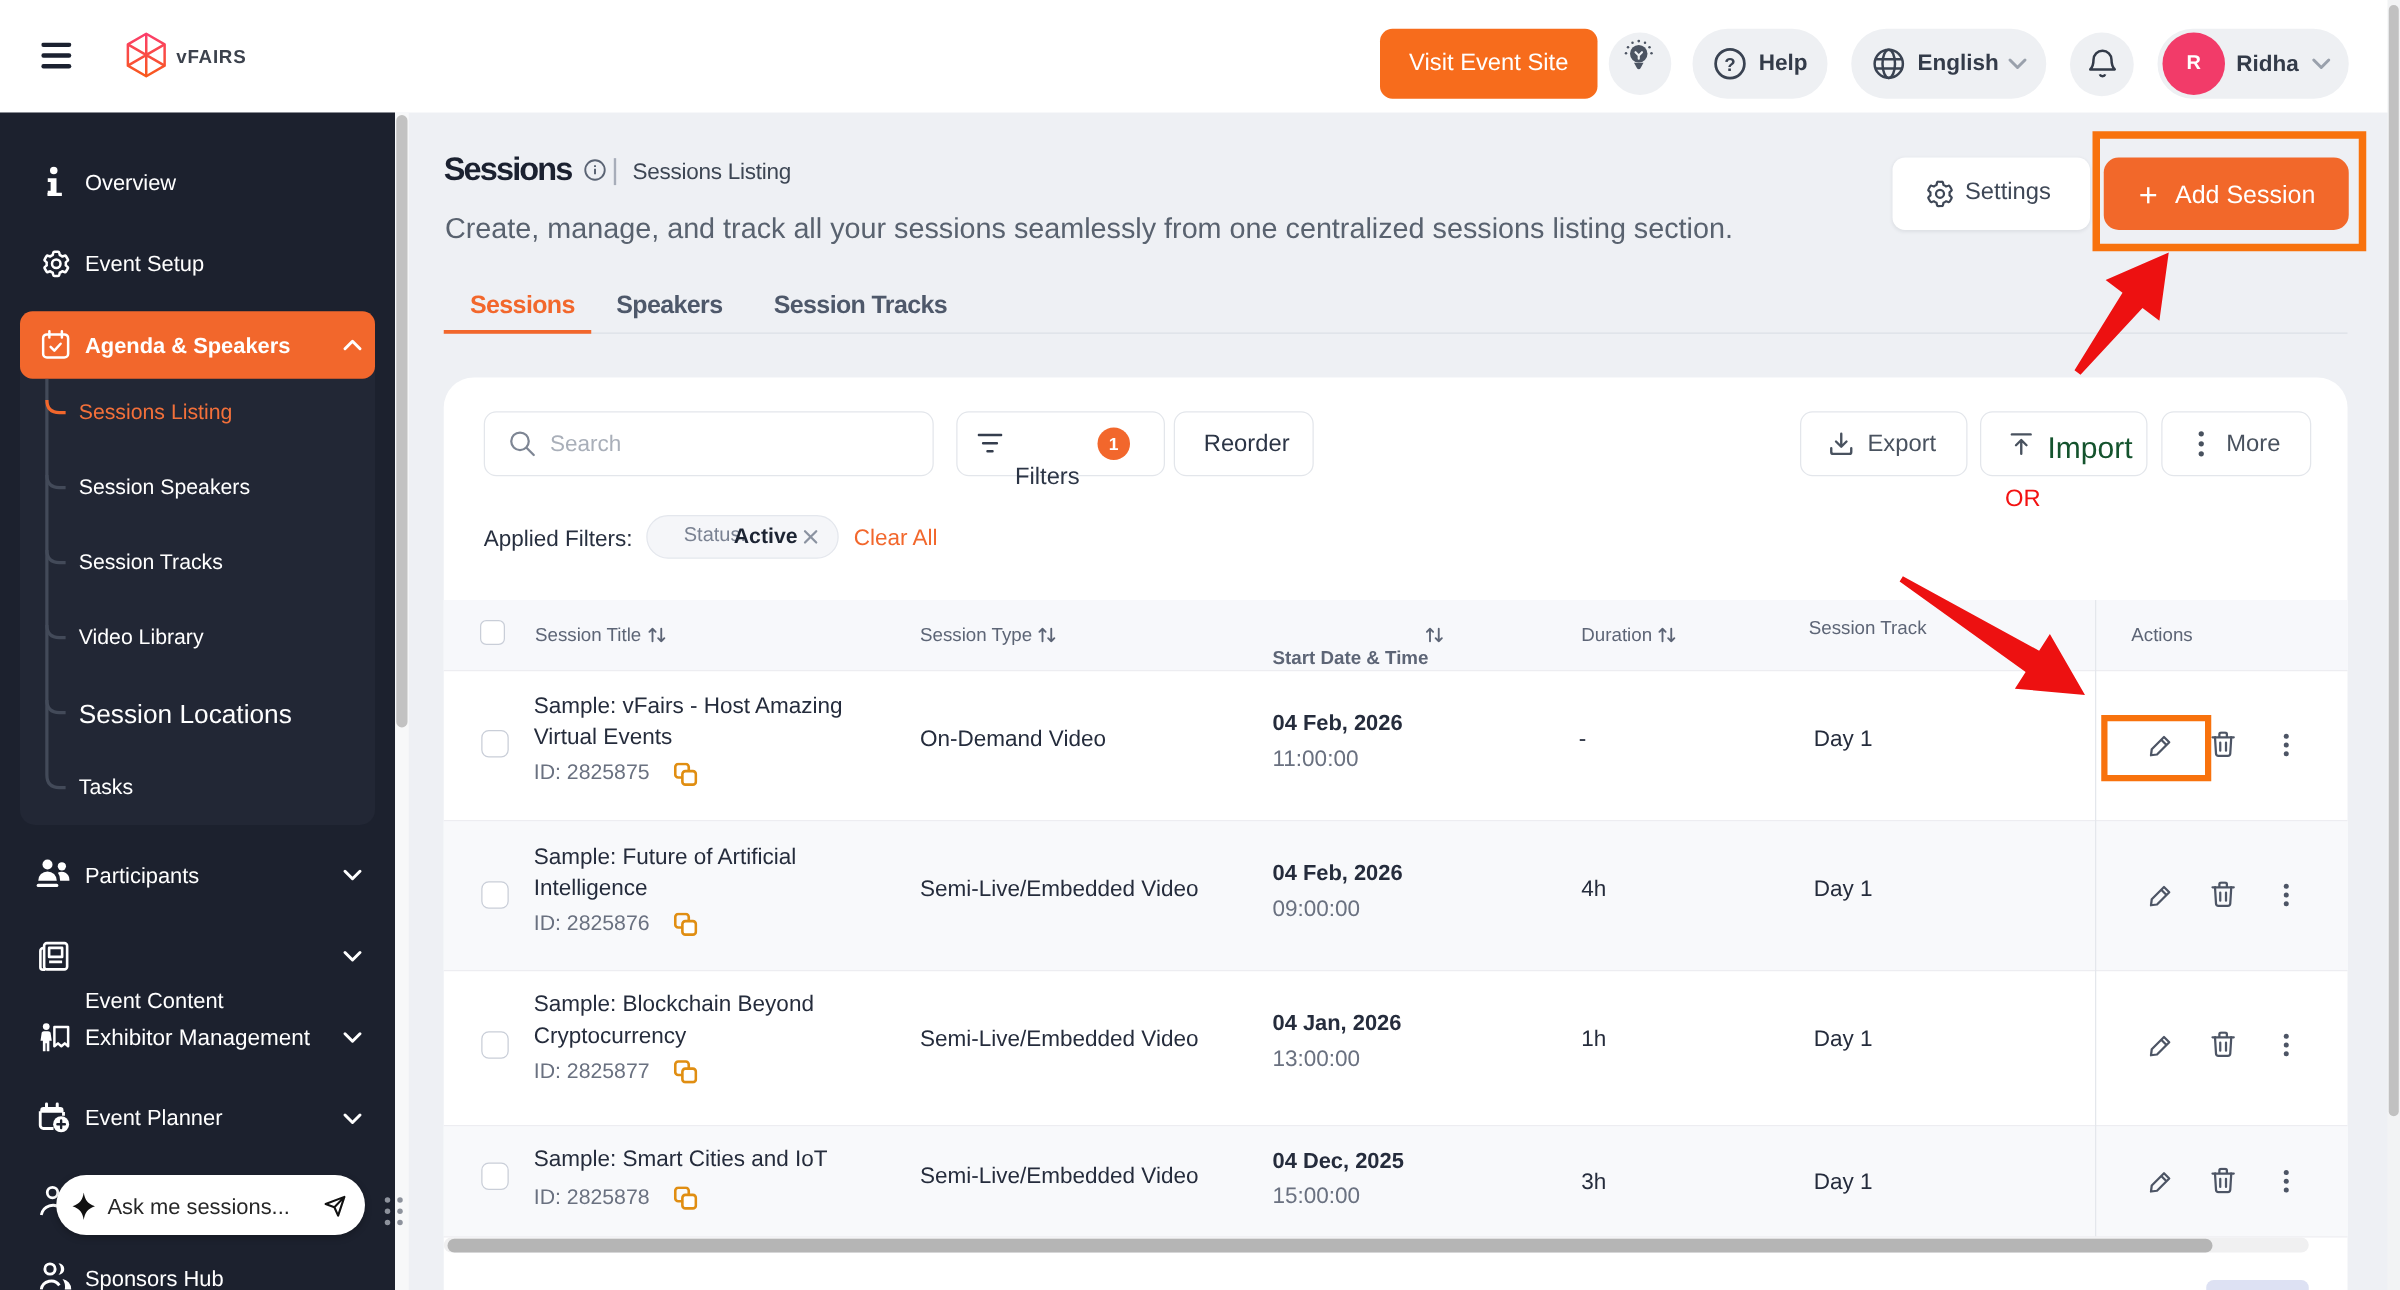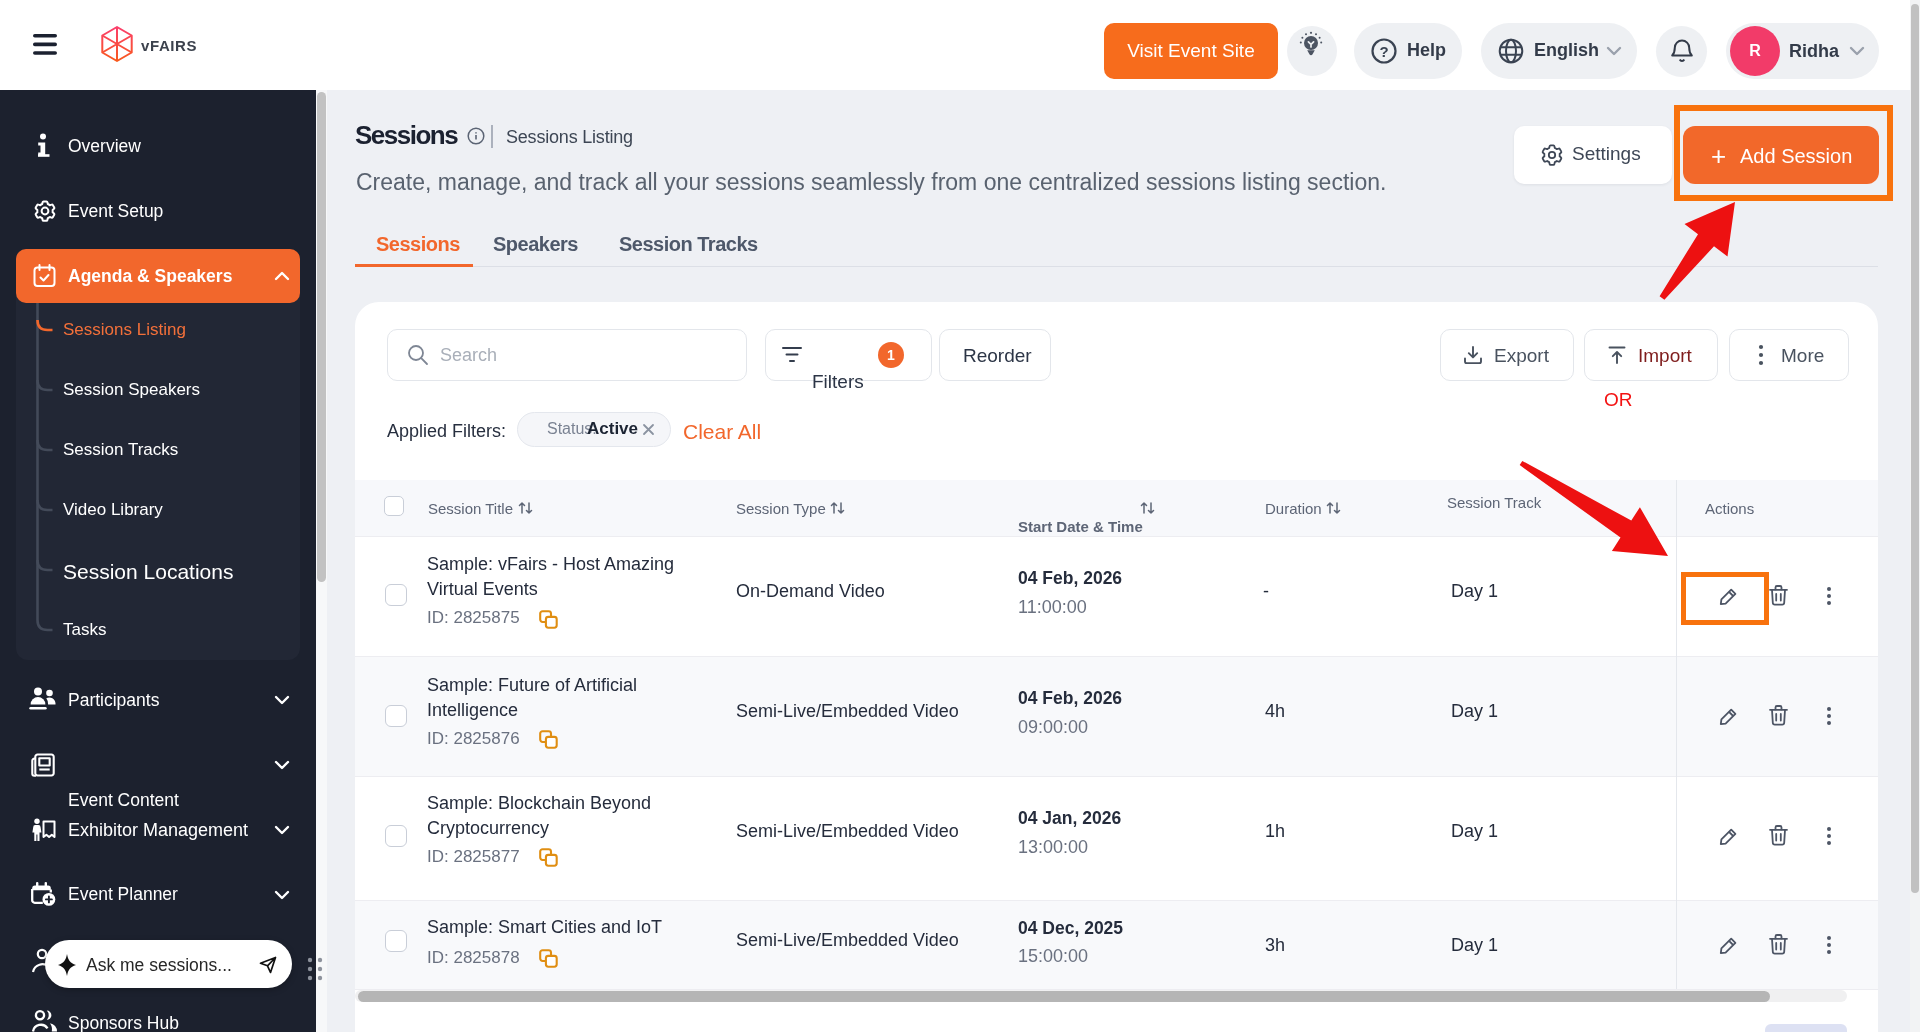--- a/index.html
+++ b/index.html
@@ -290,42 +290,42 @@
 </svg>
 <div class="abs" style="left:1494px;top:345px;font-size:19px;color:#49525f;">Export</div>
 
 <div class="abs" style="left:1584px;top:329px;width:134px;height:52px;background:#fff;border:1px solid #e3e6eb;border-radius:10px;"></div>
 <svg class="abs" style="left:1607px;top:345px" width="20" height="20" viewBox="0 0 20 20">
   <g fill="none" stroke="#49525f" stroke-width="1.9" stroke-linecap="round" stroke-linejoin="round">
     <path d="M2.5 2.5 h15"></path>
     <path d="M10 18 v-10 M5.8 11.2 L10 7 L14.2 11.2"></path>
   </g>
 </svg>
-<div class="abs" style="left:1638px;top:345px;font-size:19px;color:#7f1d1d;">Import</div>
+<div class="abs" style="left:1638px;top:345px;font-size:24px;color:#14532d;">Import</div>
 
 <div class="abs" style="left:1729px;top:329px;width:120px;height:52px;background:#fff;border:1px solid #e3e6eb;border-radius:10px;"></div>
 <svg class="abs" style="left:1757px;top:343px" width="8" height="24" viewBox="0 0 8 24">
   <g fill="#49525f">
       <circle cx="4" cy="4" r="2.1"></circle>
       <circle cx="4" cy="12" r="2.1"></circle>
       <circle cx="4" cy="20" r="2.1"></circle>
     </g>
 </svg>
 <div class="abs" style="left:1781px;top:345px;font-size:19px;color:#49525f;">More</div>
 
 <div class="abs" style="left:1604px;top:389px;font-size:19px;color:#f31212;">OR</div>
 
 <div class="abs" style="left:387px;top:421px;font-size:18px;color:#272f3f;">Applied Filters:</div>
 <div class="abs" style="left:517px;top:412px;width:154px;height:35px;background:#f5f6f9;border:1px solid #e4e7ed;border-radius:18px;"></div>
 <div class="abs" style="left:533px;top:420px;font-size:16px;color:#7a8292;margin-left:14px;">Status:</div>
 <div class="abs" style="left:587px;top:419px;font-size:17px;font-weight:bold;color:#1c2433;">Active</div>
 <svg class="abs" style="left:642px;top:423px" width="13" height="13" viewBox="0 0 13 13">
     <path d="M2 2 L11 11 M11 2 L2 11" stroke="#8b93a1" stroke-width="1.8" stroke-linecap="round"></path>
   </svg>
-<div class="abs" style="left:683px;top:420px;font-size:21px;color:#f2672c;">Clear All</div>
+<div class="abs" style="left:683px;top:420px;font-size:18px;color:#f2672c;">Clear All</div>
 
 <div class="abs" style="left:355px;top:480px;width:1523px;height:56px;background:#f7f8fb;"></div>
 <div class="abs" style="left:384px;top:496px;width:20px;height:20px;background:#fff;border:1.5px solid #c9ced8;border-radius:5px;"></div>
 <div class="abs" style="left:428px;top:500px;font-size:15px;color:#5d6576;">Session Title</div>
 <svg class="abs" style="left:517px;top:500px" width="18" height="16" viewBox="0 0 18 16">
     <g stroke="#5d6576" stroke-width="1.5" fill="none" stroke-linecap="round" stroke-linejoin="round">
       <path d="M5 13 V3 M2.5 5.5 L5 3 L7.5 5.5"></path>
       <path d="M12 3 v10 M9.5 10.5 L12 13 L14.5 10.5"></path>
     </g>
   </svg>

